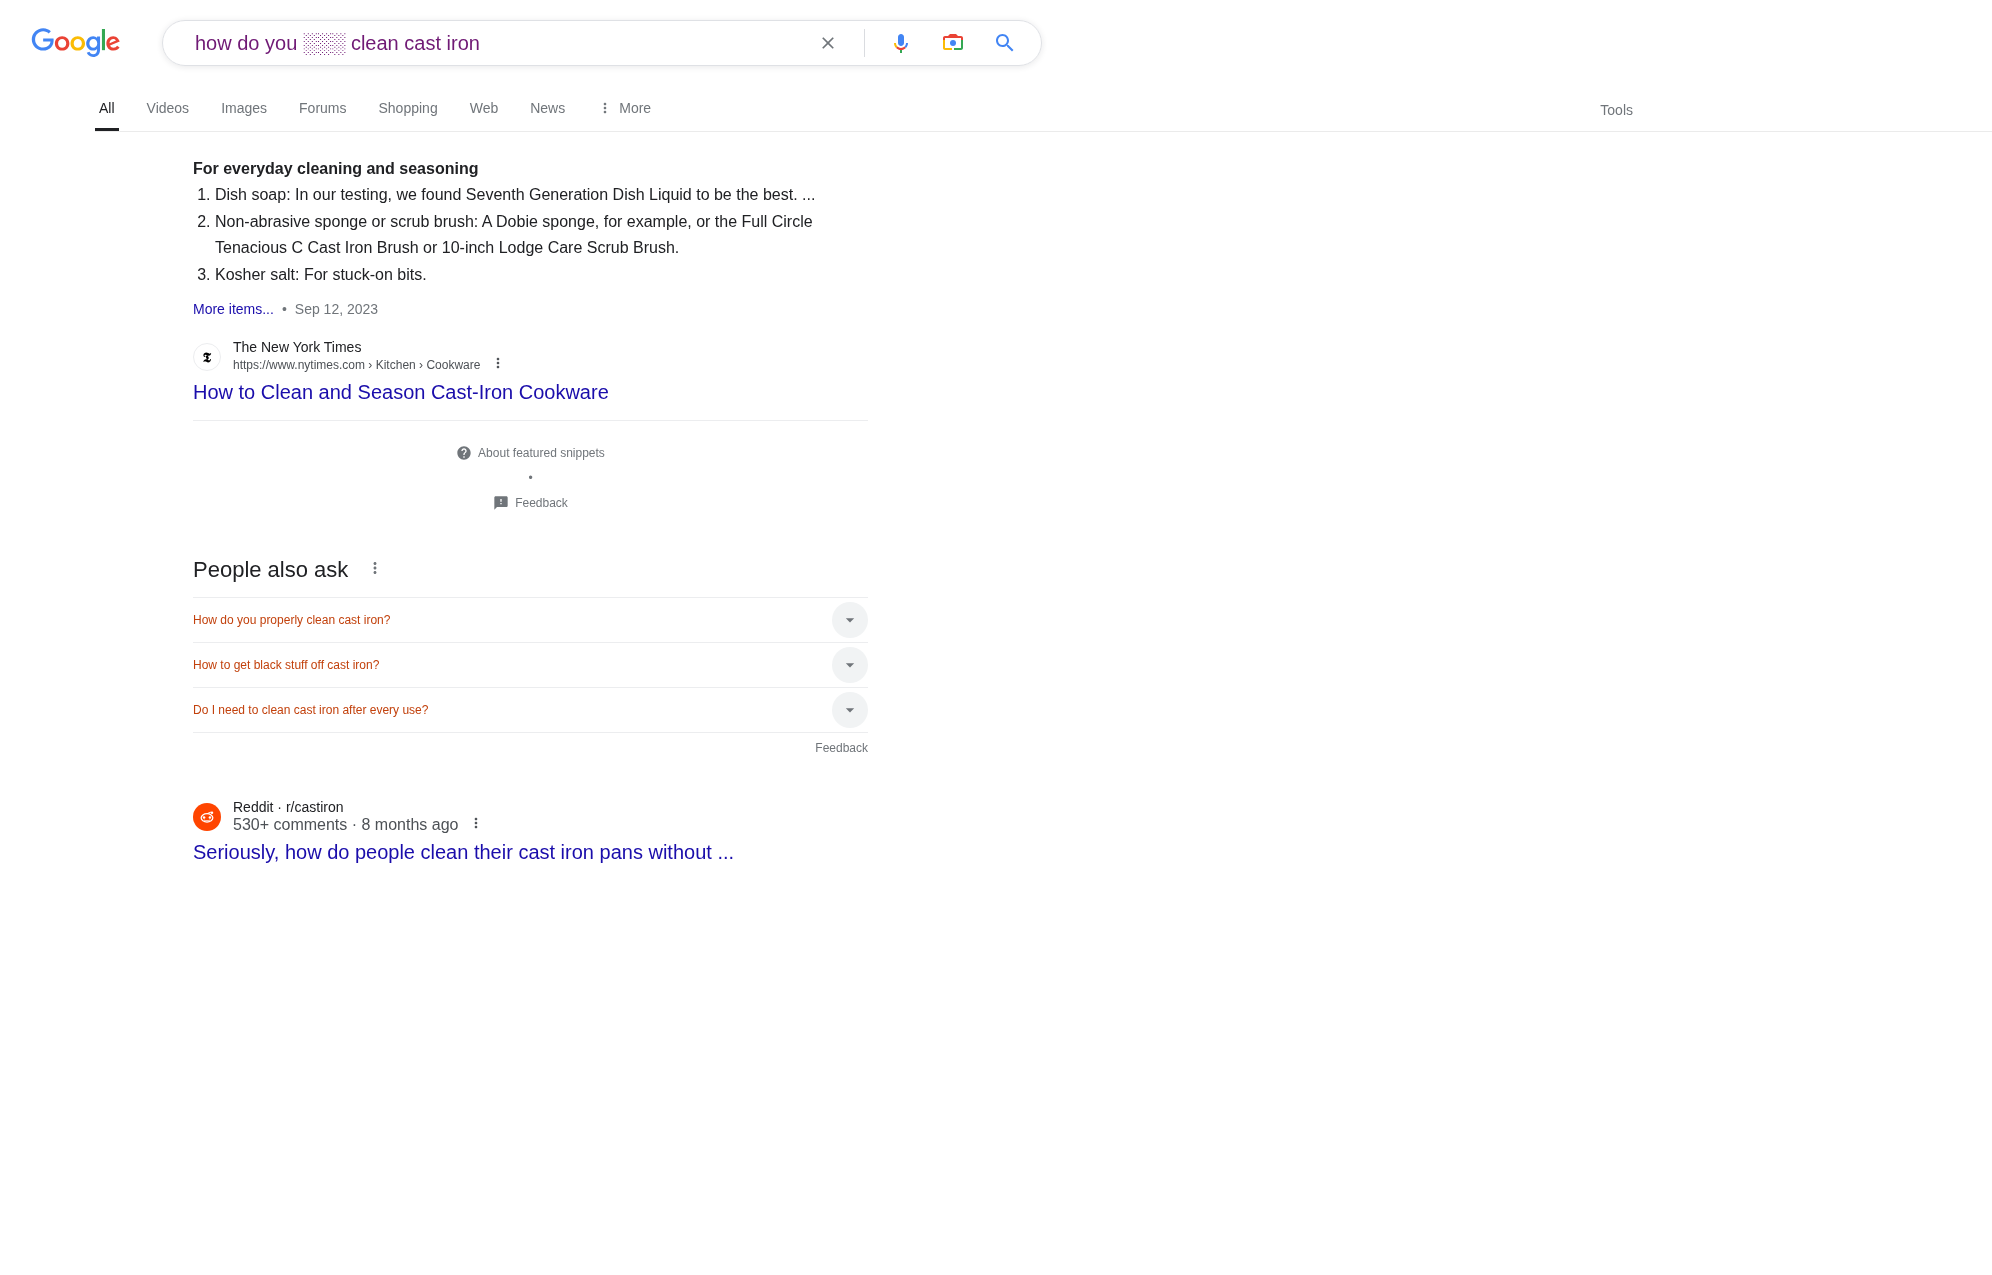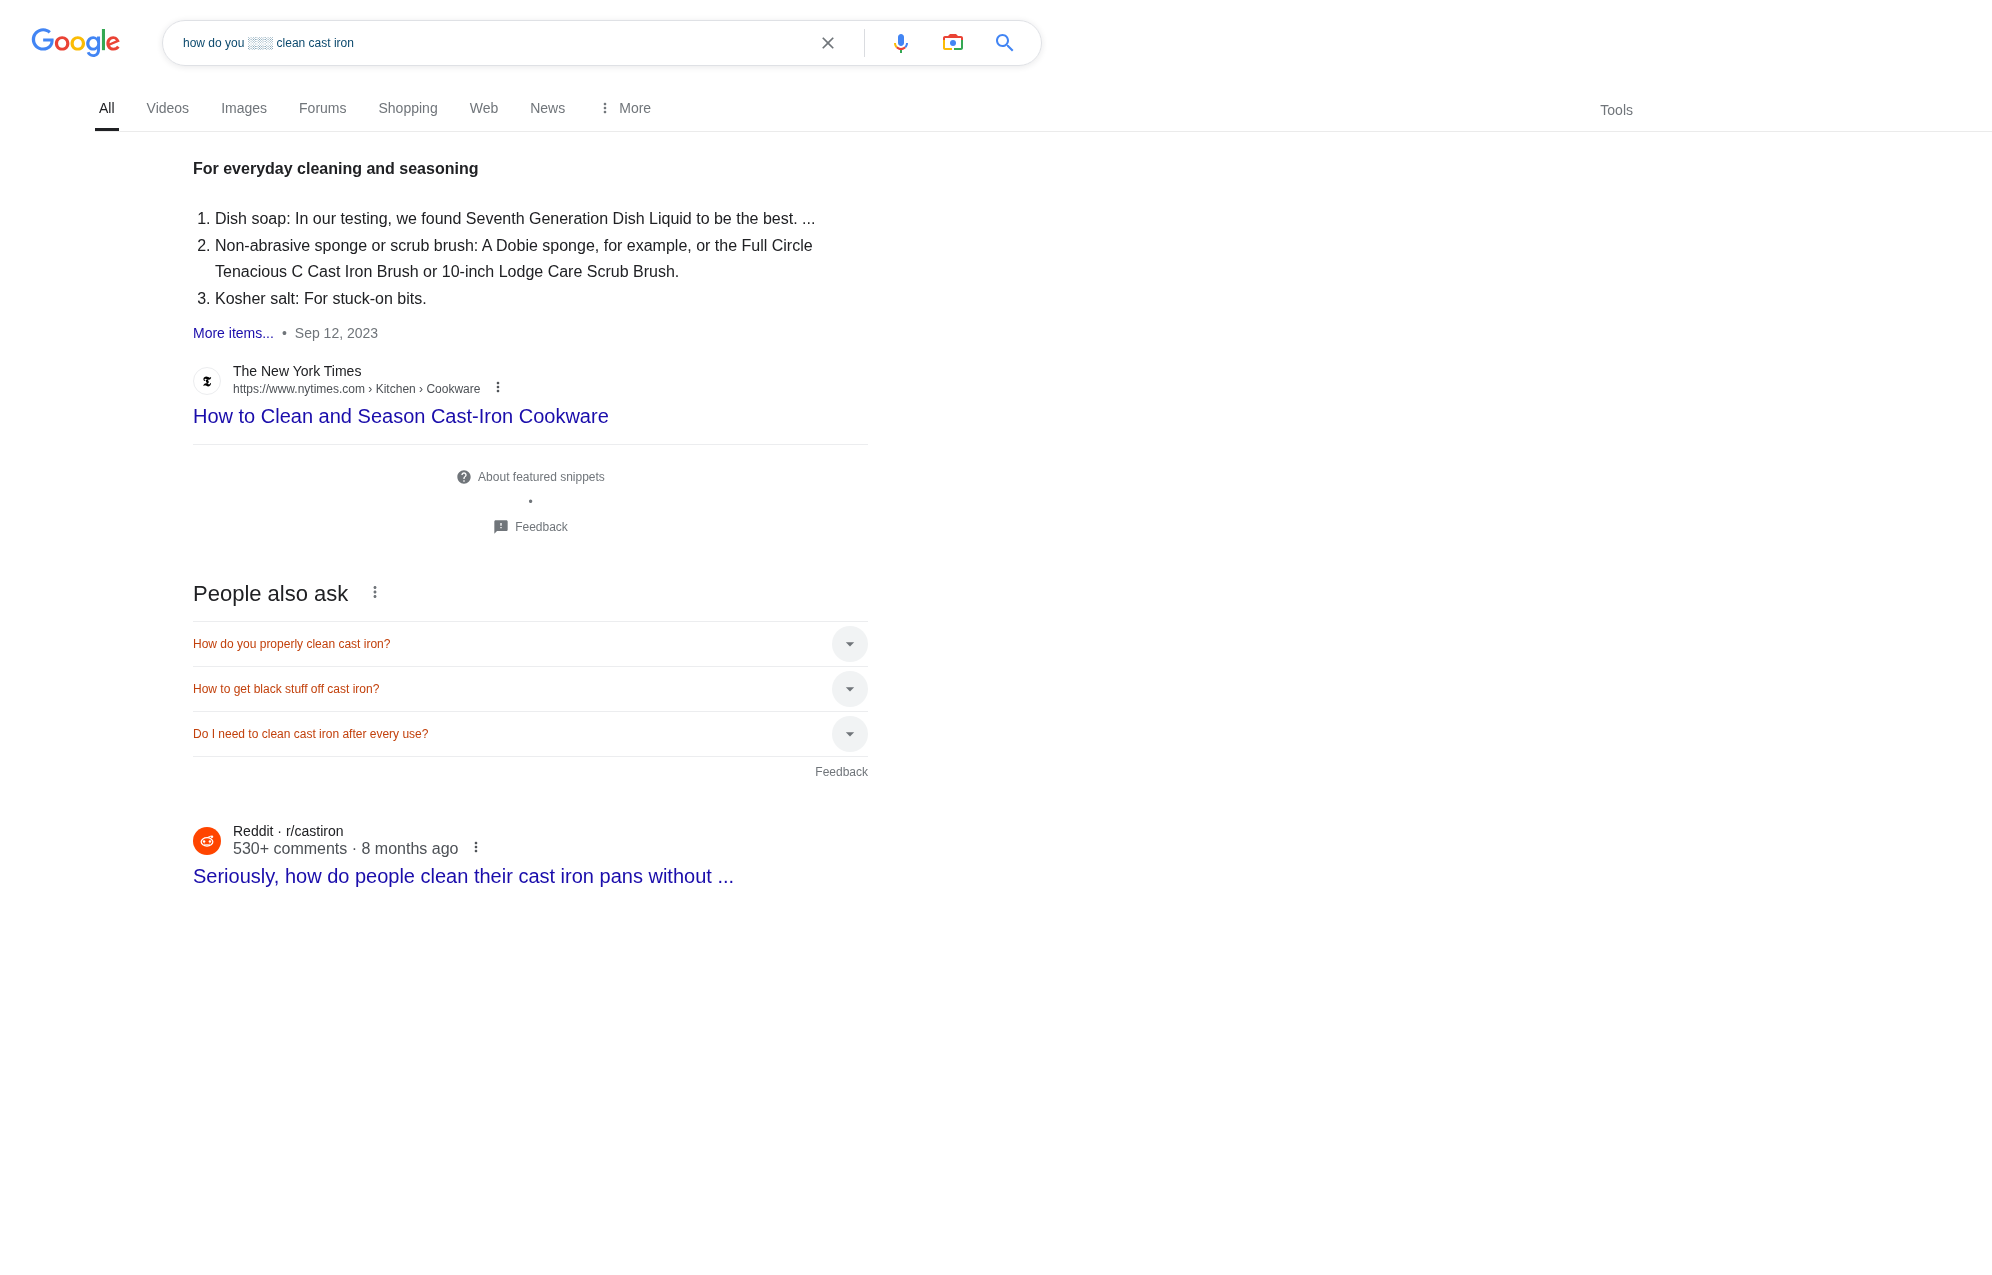--- a/index.html
+++ b/index.html
@@ -4,35 +4,35 @@
 <style>
   * { box-sizing: border-box; margin: 0; padding: 0; }
   body { font-family: Arial, sans-serif; background: #fff; color: #202124; }
   .container { max-width: 1992px; }
   
   .header { display: flex; align-items: center; padding: 20px 30px 0 30px; }
   .logo { margin-right: 40px; margin-top: 4px; }
   .logo svg { width: 92px; height: 30px; }
   
   .search-bar { flex: 0 0 880px; display: flex; align-items: center; height: 46px; border: 1px solid #dfe1e5; border-radius: 24px; padding: 0 8px 0 20px; box-shadow: 0 1px 6px rgba(32,33,36,0.1); }
-  .search-input { flex: 1; border: none; outline: none; font-size: 12px; color: #0c4a6e; }
+  .search-input { flex: 1; border: none; outline: none; font-size: 20px; color: #701a75; margin-left: 12px; }
   .search-icons { display: flex; align-items: center; gap: 12px; padding-right: 8px; }
   .search-icons .divider { width: 1px; height: 28px; background: #dadce0; margin: 0 4px; }
   .icon-btn { display: flex; align-items: center; justify-content: center; width: 40px; height: 40px; cursor: pointer; border-radius: 50%; }
   
   .tabs-row { display: flex; align-items: center; margin-left: 95px; margin-top: 18px; border-bottom: 1px solid #ebebeb; }
   .tabs { display: flex; gap: 24px; }
   .tab { color: #70757a; font-size: 14px; padding: 16px 4px 12px 4px; cursor: pointer; border-bottom: 3px solid transparent; }
   .tab.active { color: #202124; border-bottom-color: #202124; font-weight: 500; }
   .tab-more { display: flex; align-items: center; gap: 6px; }
   .tools { margin-left: auto; margin-right: 355px; color: #70757a; font-size: 14px; cursor: pointer; padding: 16px 4px 12px 4px; }
   
   .results { margin-left: 193px; width: 675px; padding-top: 28px; }
   
-  .snippet-heading { font-size: 16px; font-weight: bold; color: #202124; margin-bottom: 28px; }
+  .snippet-heading { font-size: 16px; font-weight: bold; color: #202124; margin-bottom: 4px; }
   .snippet-list { list-style: decimal; margin-left: 22px; }
   .snippet-list li { font-size: 16px; color: #202124; line-height: 1.58; margin-bottom: 2px; }
   .more-row { display: flex; align-items: center; gap: 8px; margin-top: 14px; font-size: 14px; }
   .more-link { color: #1a0dab; cursor: pointer; }
   .more-date { color: #70757a; }
   .dot-sep { color: #70757a; }
   
   .source-row { display: flex; align-items: center; gap: 12px; margin-top: 22px; }
   .favicon { width: 28px; height: 28px; border-radius: 50%; border: 1px solid #ecedef; display: flex; align-items: center; justify-content: center; background: #fff; flex-shrink: 0; }
   .source-text { display: flex; flex-direction: column; }

